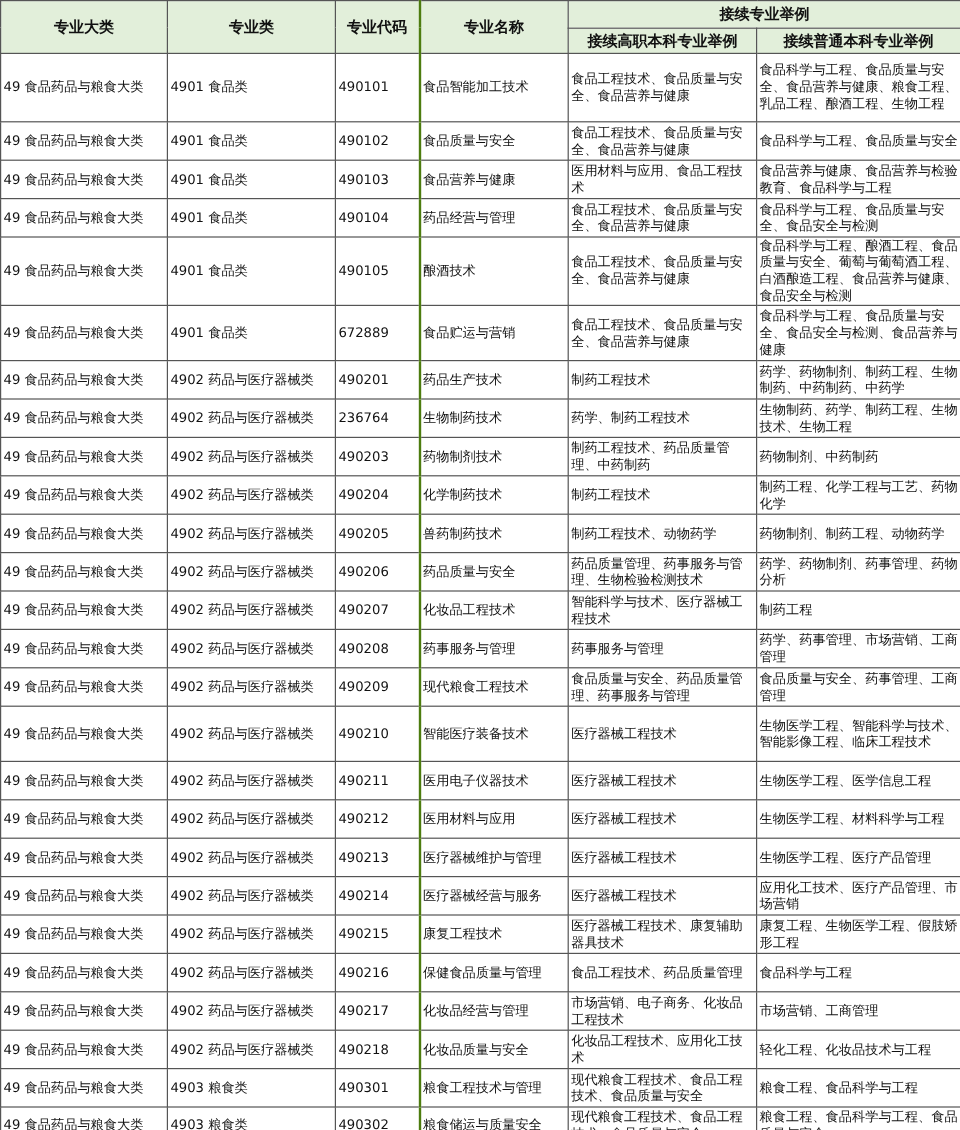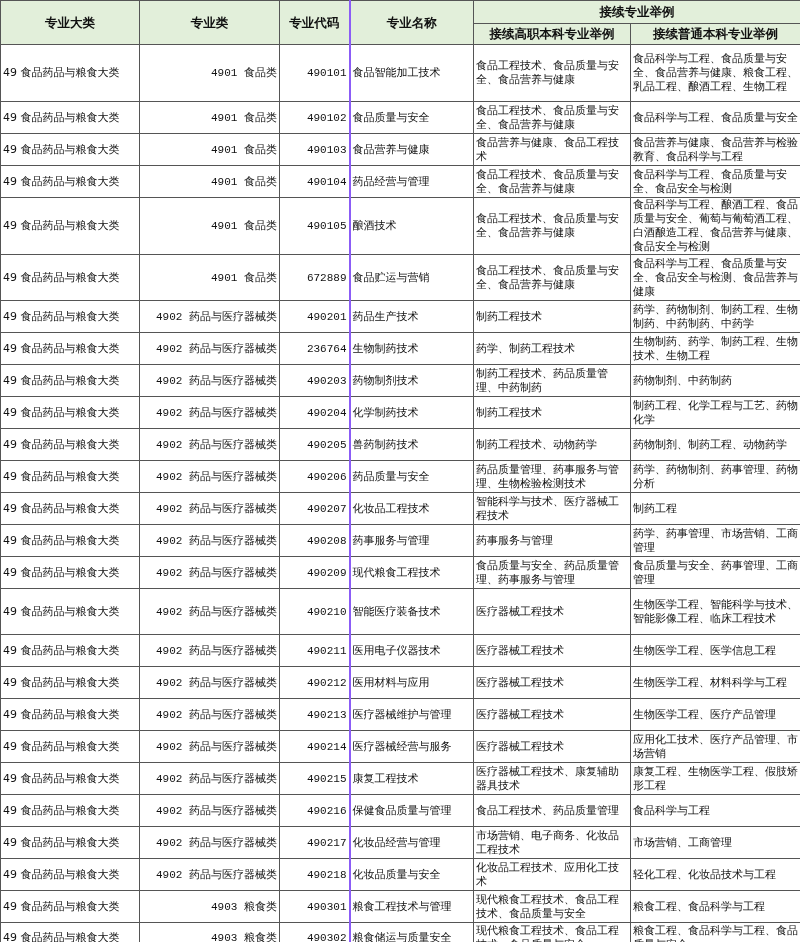--- a/index.html
+++ b/index.html
@@ -18,23 +18,23 @@
     line-height: 14px;
     overflow: hidden;
     vertical-align: middle;
   }
   th {
     background: #e2efda;
     font-weight: bold;
     font-size: 12.5px;
     text-align: center;
   }
-  td.c { text-align: right; font-family: Liberation Mono, monospace; }
+  td.c { text-align: left; }
   td.l { text-align: left; }
-  .thick-r { border-right: 2px solid #8b5cf6; }
+  .thick-r { border-right: 2px solid #4d7c0f; }
 </style>
 </head>
 <body>
 
 <table>
   <colgroup>
     <col style="width:139px">
     <col style="width:140px">
     <col style="width:70px">
     <col style="width:124px">
@@ -69,21 +69,21 @@
         <td class="c thick-r">490102</td>
         <td class="l">食品质量与安全</td>
         <td class="l">食品工程技术、食品质量与安全、食品营养与健康</td>
         <td class="l">食品科学与工程、食品质量与安全</td>
       </tr>
       <tr style="height: 32px;">
         <td class="l">49  食品药品与粮食大类</td>
         <td class="c">4901  食品类</td>
         <td class="c thick-r">490103</td>
         <td class="l">食品营养与健康</td>
-        <td class="l">食品营养与健康、食品工程技术</td>
+        <td class="l">医用材料与应用、食品工程技术</td>
         <td class="l">食品营养与健康、食品营养与检验教育、食品科学与工程</td>
       </tr>
       <tr style="height: 32px;">
         <td class="l">49  食品药品与粮食大类</td>
         <td class="c">4901  食品类</td>
         <td class="c thick-r">490104</td>
         <td class="l">药品经营与管理</td>
         <td class="l">食品工程技术、食品质量与安全、食品营养与健康</td>
         <td class="l">食品科学与工程、食品质量与安全、食品安全与检测</td>
       </tr>

